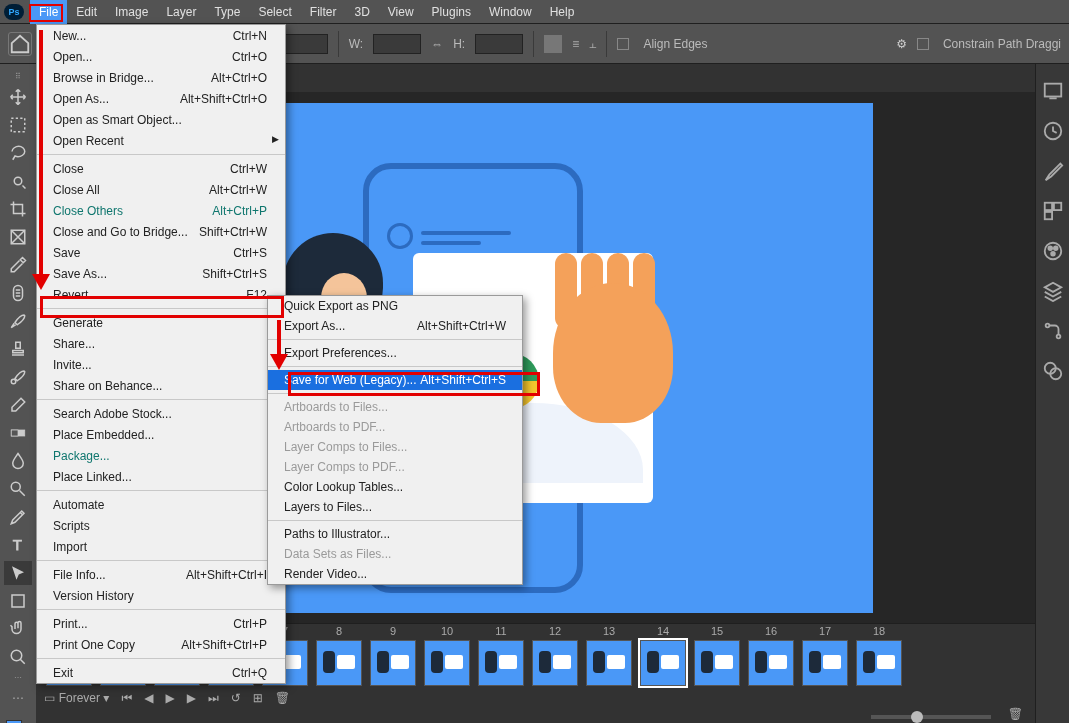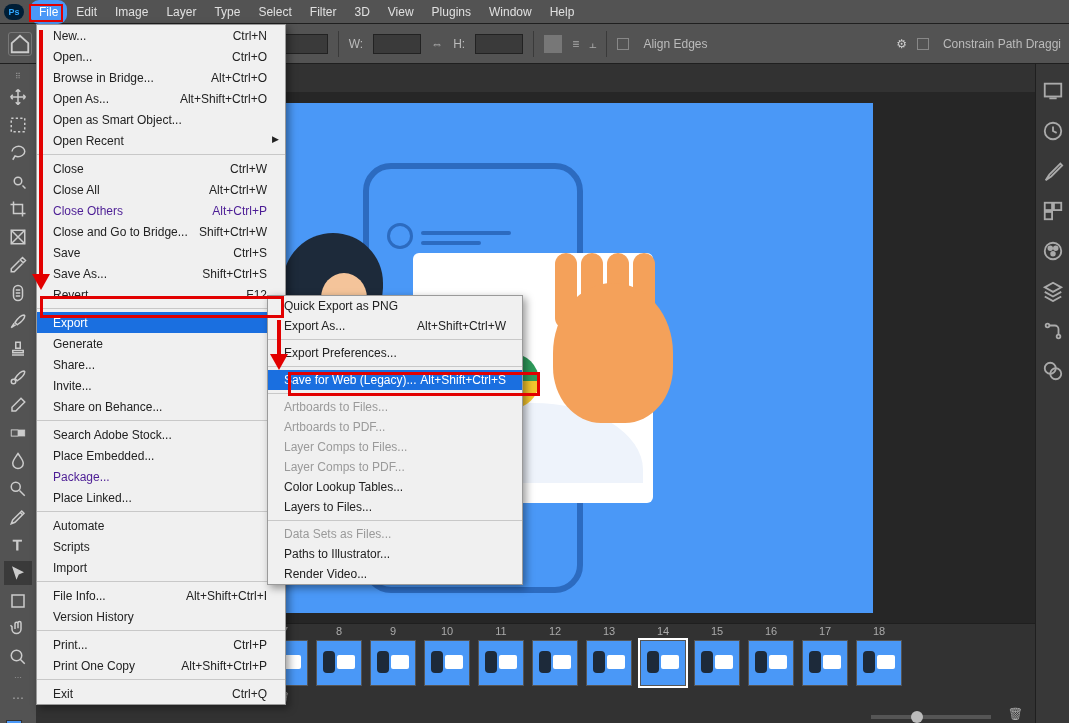--- a/index.html
+++ b/index.html
@@ -2,21 +2,21 @@
 <html><head>
 <meta charset="utf-8">
 <style>
 * { margin: 0; padding: 0; box-sizing: border-box; font-family: "Segoe UI", Tahoma, sans-serif; }
 body { width: 1069px; height: 723px; background: #323232; color: #e0e0e0; overflow: hidden; position: relative; font-size: 12px; }
 
 
 .menubar { height: 24px; background: #535353; display: flex; align-items: center; padding-left: 4px; border-bottom: 1px solid #1f1f1f; }
 .menubar .logo { width: 20px; height: 16px; background: #001e36; color: #31a8ff; font-size: 9px; font-weight: 700; display: flex; align-items: center; justify-content: center; border-radius: 8px; margin-right: 6px; }
 .menubar .menu-item { padding: 5px 9px; color: #e0e0e0; cursor: default; font-size: 12px; }
-.menubar .menu-item.active { background: #4a98f7; color: #fff; border-radius: 9px; }
+.menubar .menu-item.active { background: #4a98f7; color: #fff; }
 
 
 .optionsbar { height: 40px; background: #535353; display: flex; align-items: center; padding: 0 8px; gap: 10px; border-bottom: 1px solid #1f1f1f; }
 .optionsbar .home-icn { width: 24px; height: 24px; border: 1px solid #777; border-radius: 3px; display:flex; align-items:center; justify-content:center; }
 .optionsbar .sep { width: 1px; height: 26px; background: #3a3a3a; }
 .optionsbar .swatch { width: 30px; height: 18px; background: #000; border: 1px solid #777; }
 .optionsbar .swatch2 { width: 30px; height: 18px; background: repeating-linear-gradient(45deg,#888,#888 3px,#666 3px,#666 6px); border: 1px solid #777; }
 .optionsbar .field { width: 48px; height: 20px; background: #3a3a3a; border: 1px solid #222; }
 .optionsbar .lbl { color: #bbb; font-size: 12px; }
 .optionsbar .chk { width: 12px; height: 12px; border: 1px solid #888; display:inline-block; margin-right:4px; }
@@ -66,21 +66,21 @@
 .frame.sel { outline:2px solid #fff; }
 .frame .num { position:absolute; top:-16px; left:0; right:0; text-align:center; color:#aaa; font-size:11px;}
 .framebar { display:flex; gap:8px; margin-top:16px; margin-left:10px;}
 .slider { position:absolute; bottom:4px; right:44px; width:120px; height:4px; background:#555;}
 .slider .knob{position:absolute;left:40px;top:-4px;width:12px;height:12px;border-radius:50%;background:#bbb;}
 .trash { position:absolute; bottom:2px; right:12px; color:#aaa;}
 
 
 .dropdown { position:absolute; left:36px; top:24px; width:250px; background:#f0f0f0; color:#222; border:1px solid #9a9a9a; box-shadow:3px 3px 8px rgba(0,0,0,.4); z-index:50;}
 .dropdown .row { display:flex; justify-content:space-between; align-items:center; height:21px; padding:0 18px 0 16px; font-size:12px; position:relative;}
-.dropdown .row.disabled { color:#4c1d95; }
+.dropdown .row.disabled { color:#0f766e; }
 .dropdown .row.hover { background:#1a6fe0; color:#fff; }
 .dropdown .row .sub::after { content:"▶"; font-size:9px; position:absolute; right:6px; }
 .dropdown hr { border:none; border-top:1px solid #c8c8c8; margin:3px 0; }
 
 .submenu { position:absolute; left:267px; top:295px; width:256px; background:#f0f0f0; color:#222; border:1px solid #9a9a9a; box-shadow:3px 3px 8px rgba(0,0,0,.4); z-index:60;}
 .submenu .row { display:flex; justify-content:space-between; align-items:center; height:20px; padding:0 16px; font-size:12px;}
 .submenu .row.disabled { color:#9a9a9a; }
 .submenu .row.hover { background:#1a6fe0; color:#fff; }
 .submenu hr { border:none; border-top:1px solid #c8c8c8; margin:3px 0; }
 
@@ -497,23 +497,20 @@
     </div>
     <div class="row">
       <span>Save As...</span>
       <span>Shift+Ctrl+S</span>
     </div>
     <div class="row">
       <span>Revert</span>
       <span>F12</span>
     </div>
     <hr>
-    <div class="row hover">
-      <span class="sub">Export</span>
-    </div>
     <div class="row">
       <span class="sub">Generate</span>
     </div>
     <div class="row">
       <span>Share...</span>
     </div>
     <div class="row">
       <span>Invite...</span>
     </div>
     <div class="row">
@@ -596,25 +593,25 @@
     <div class="row disabled">
       <span>Layer Comps to PDF...</span>
     </div>
     <div class="row">
       <span>Color Lookup Tables...</span>
     </div>
     <div class="row">
       <span>Layers to Files...</span>
     </div>
     <hr>
+    <div class="row">
+      <span>Paths to Illustrator...</span>
+    </div>
     <div class="row disabled">
       <span>Data Sets as Files...</span>
-    </div>
-    <div class="row">
-      <span>Paths to Illustrator...</span>
     </div>
     <div class="row">
       <span>Render Video...</span>
     </div>
   </div>
 
 <div class="redbox1"></div>
 <div class="arrow1">
     <div class="shaft"></div>
     <div class="head"></div>

